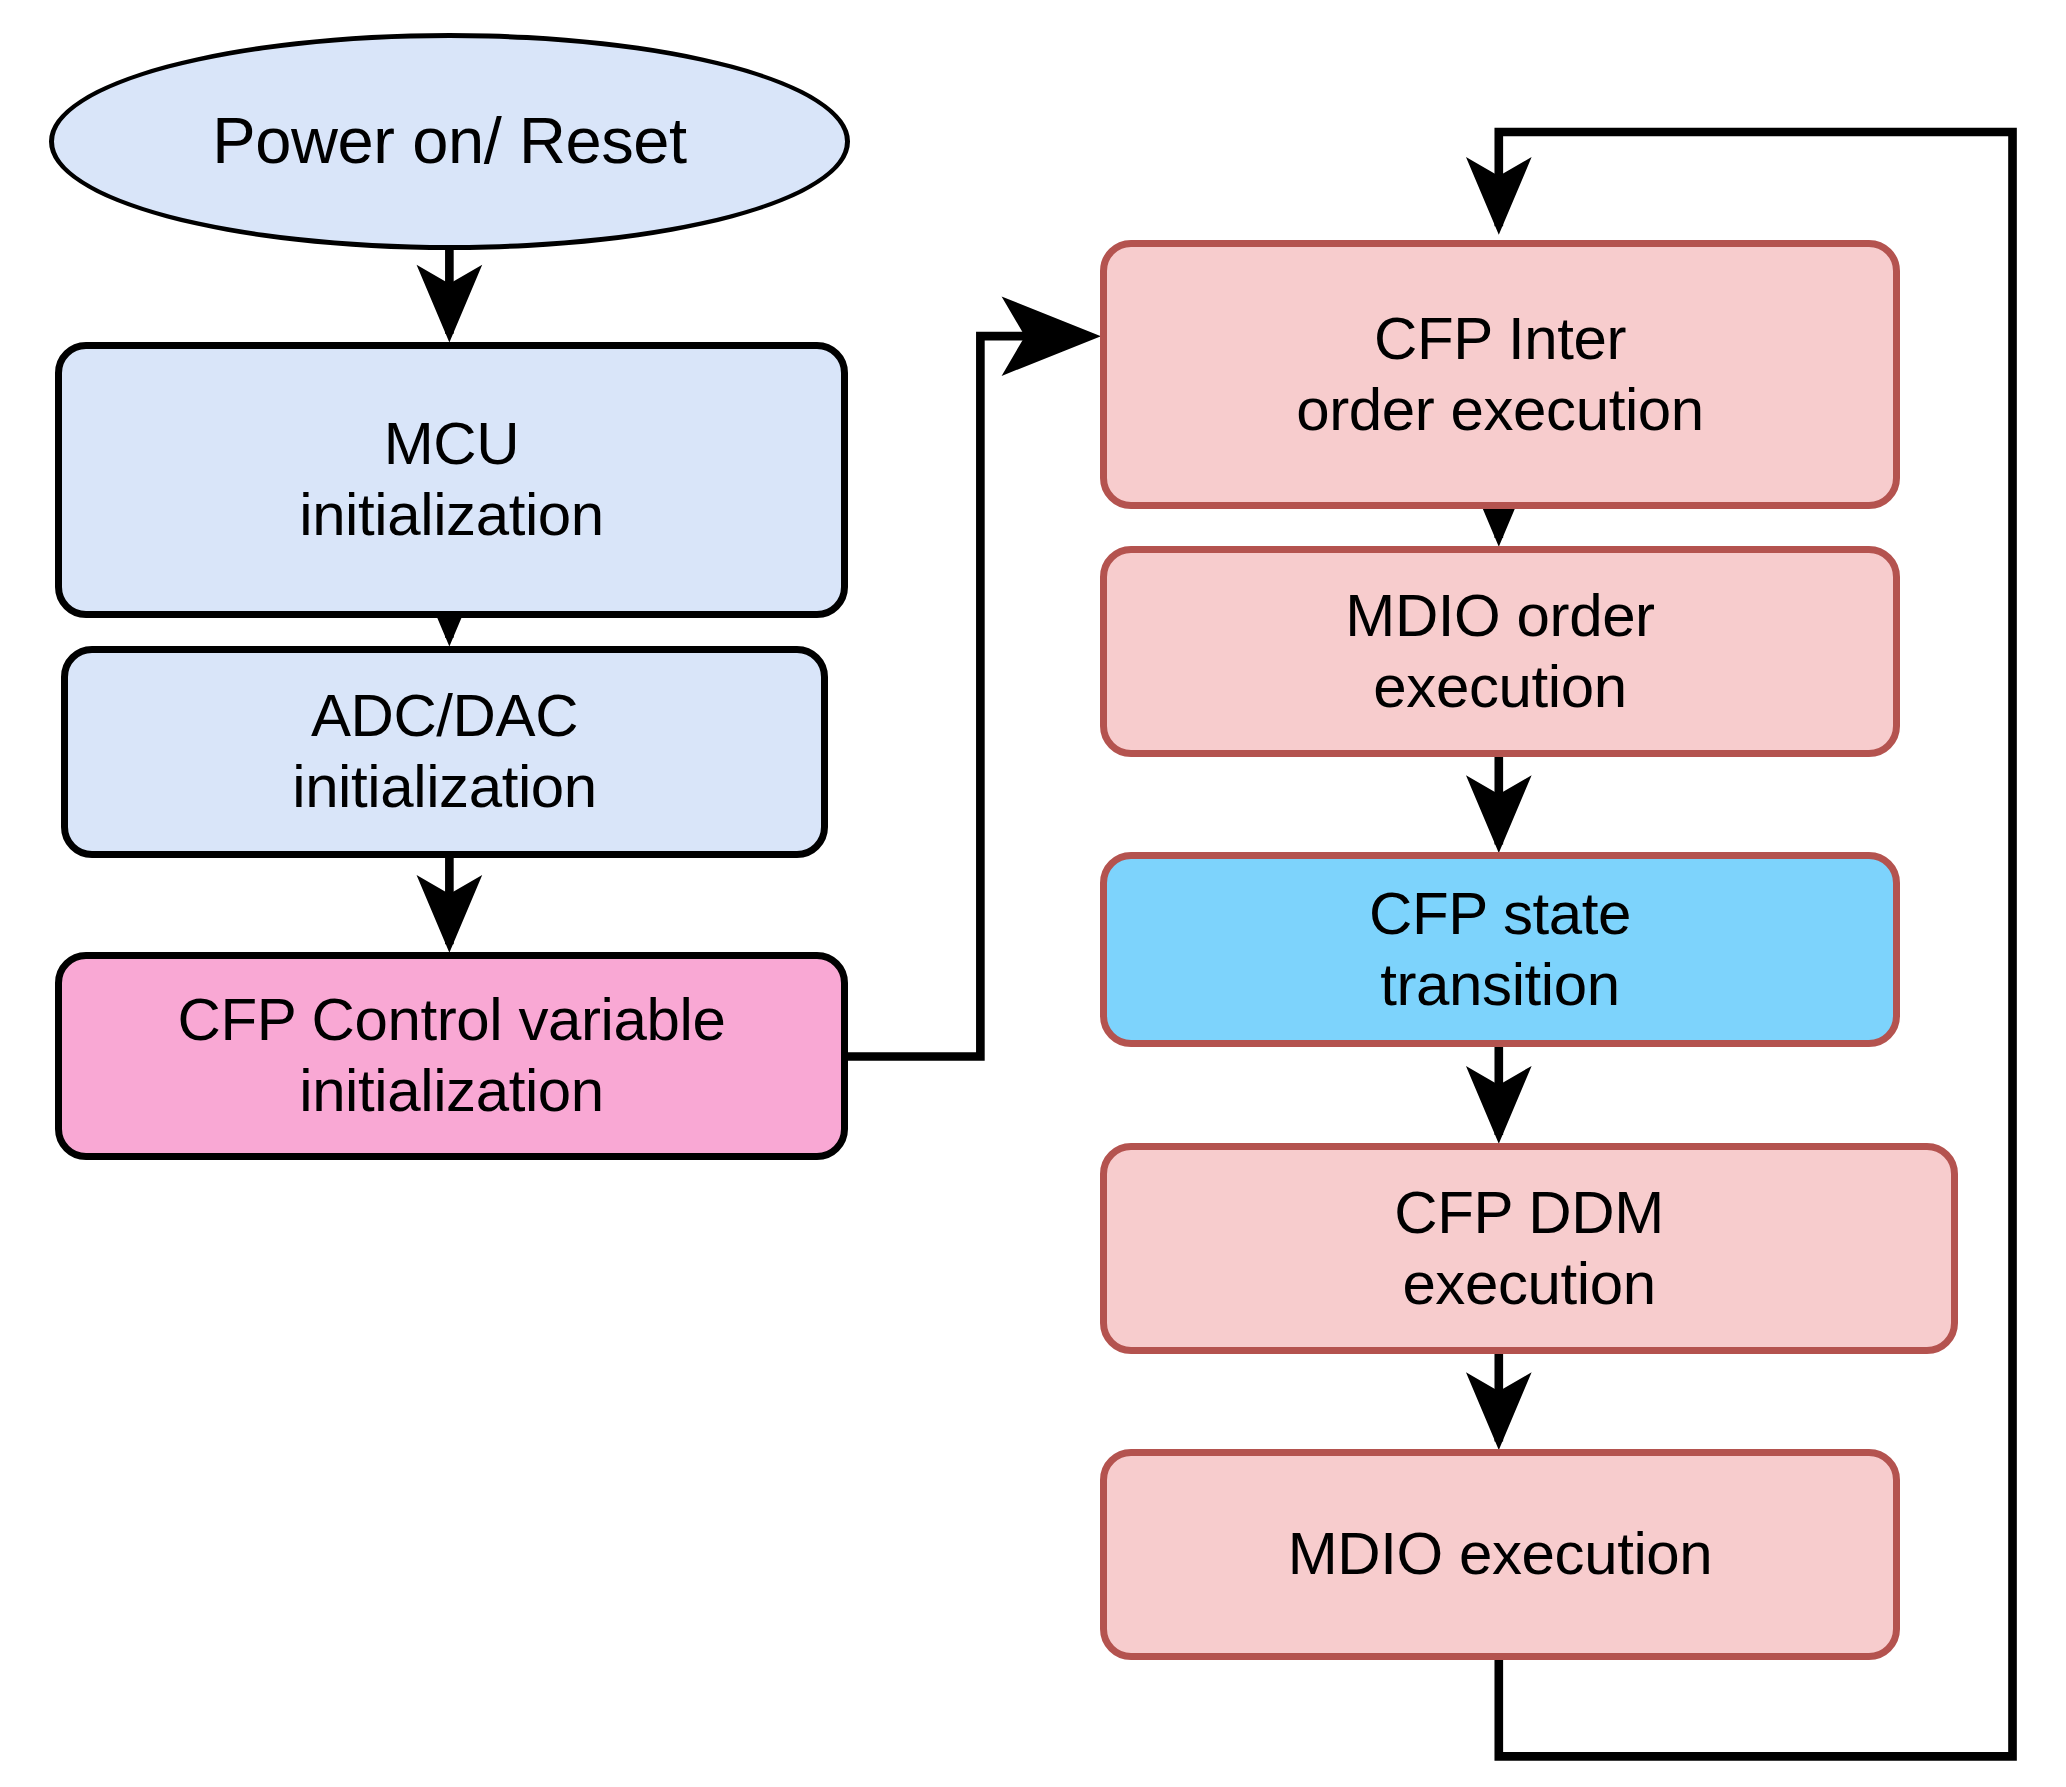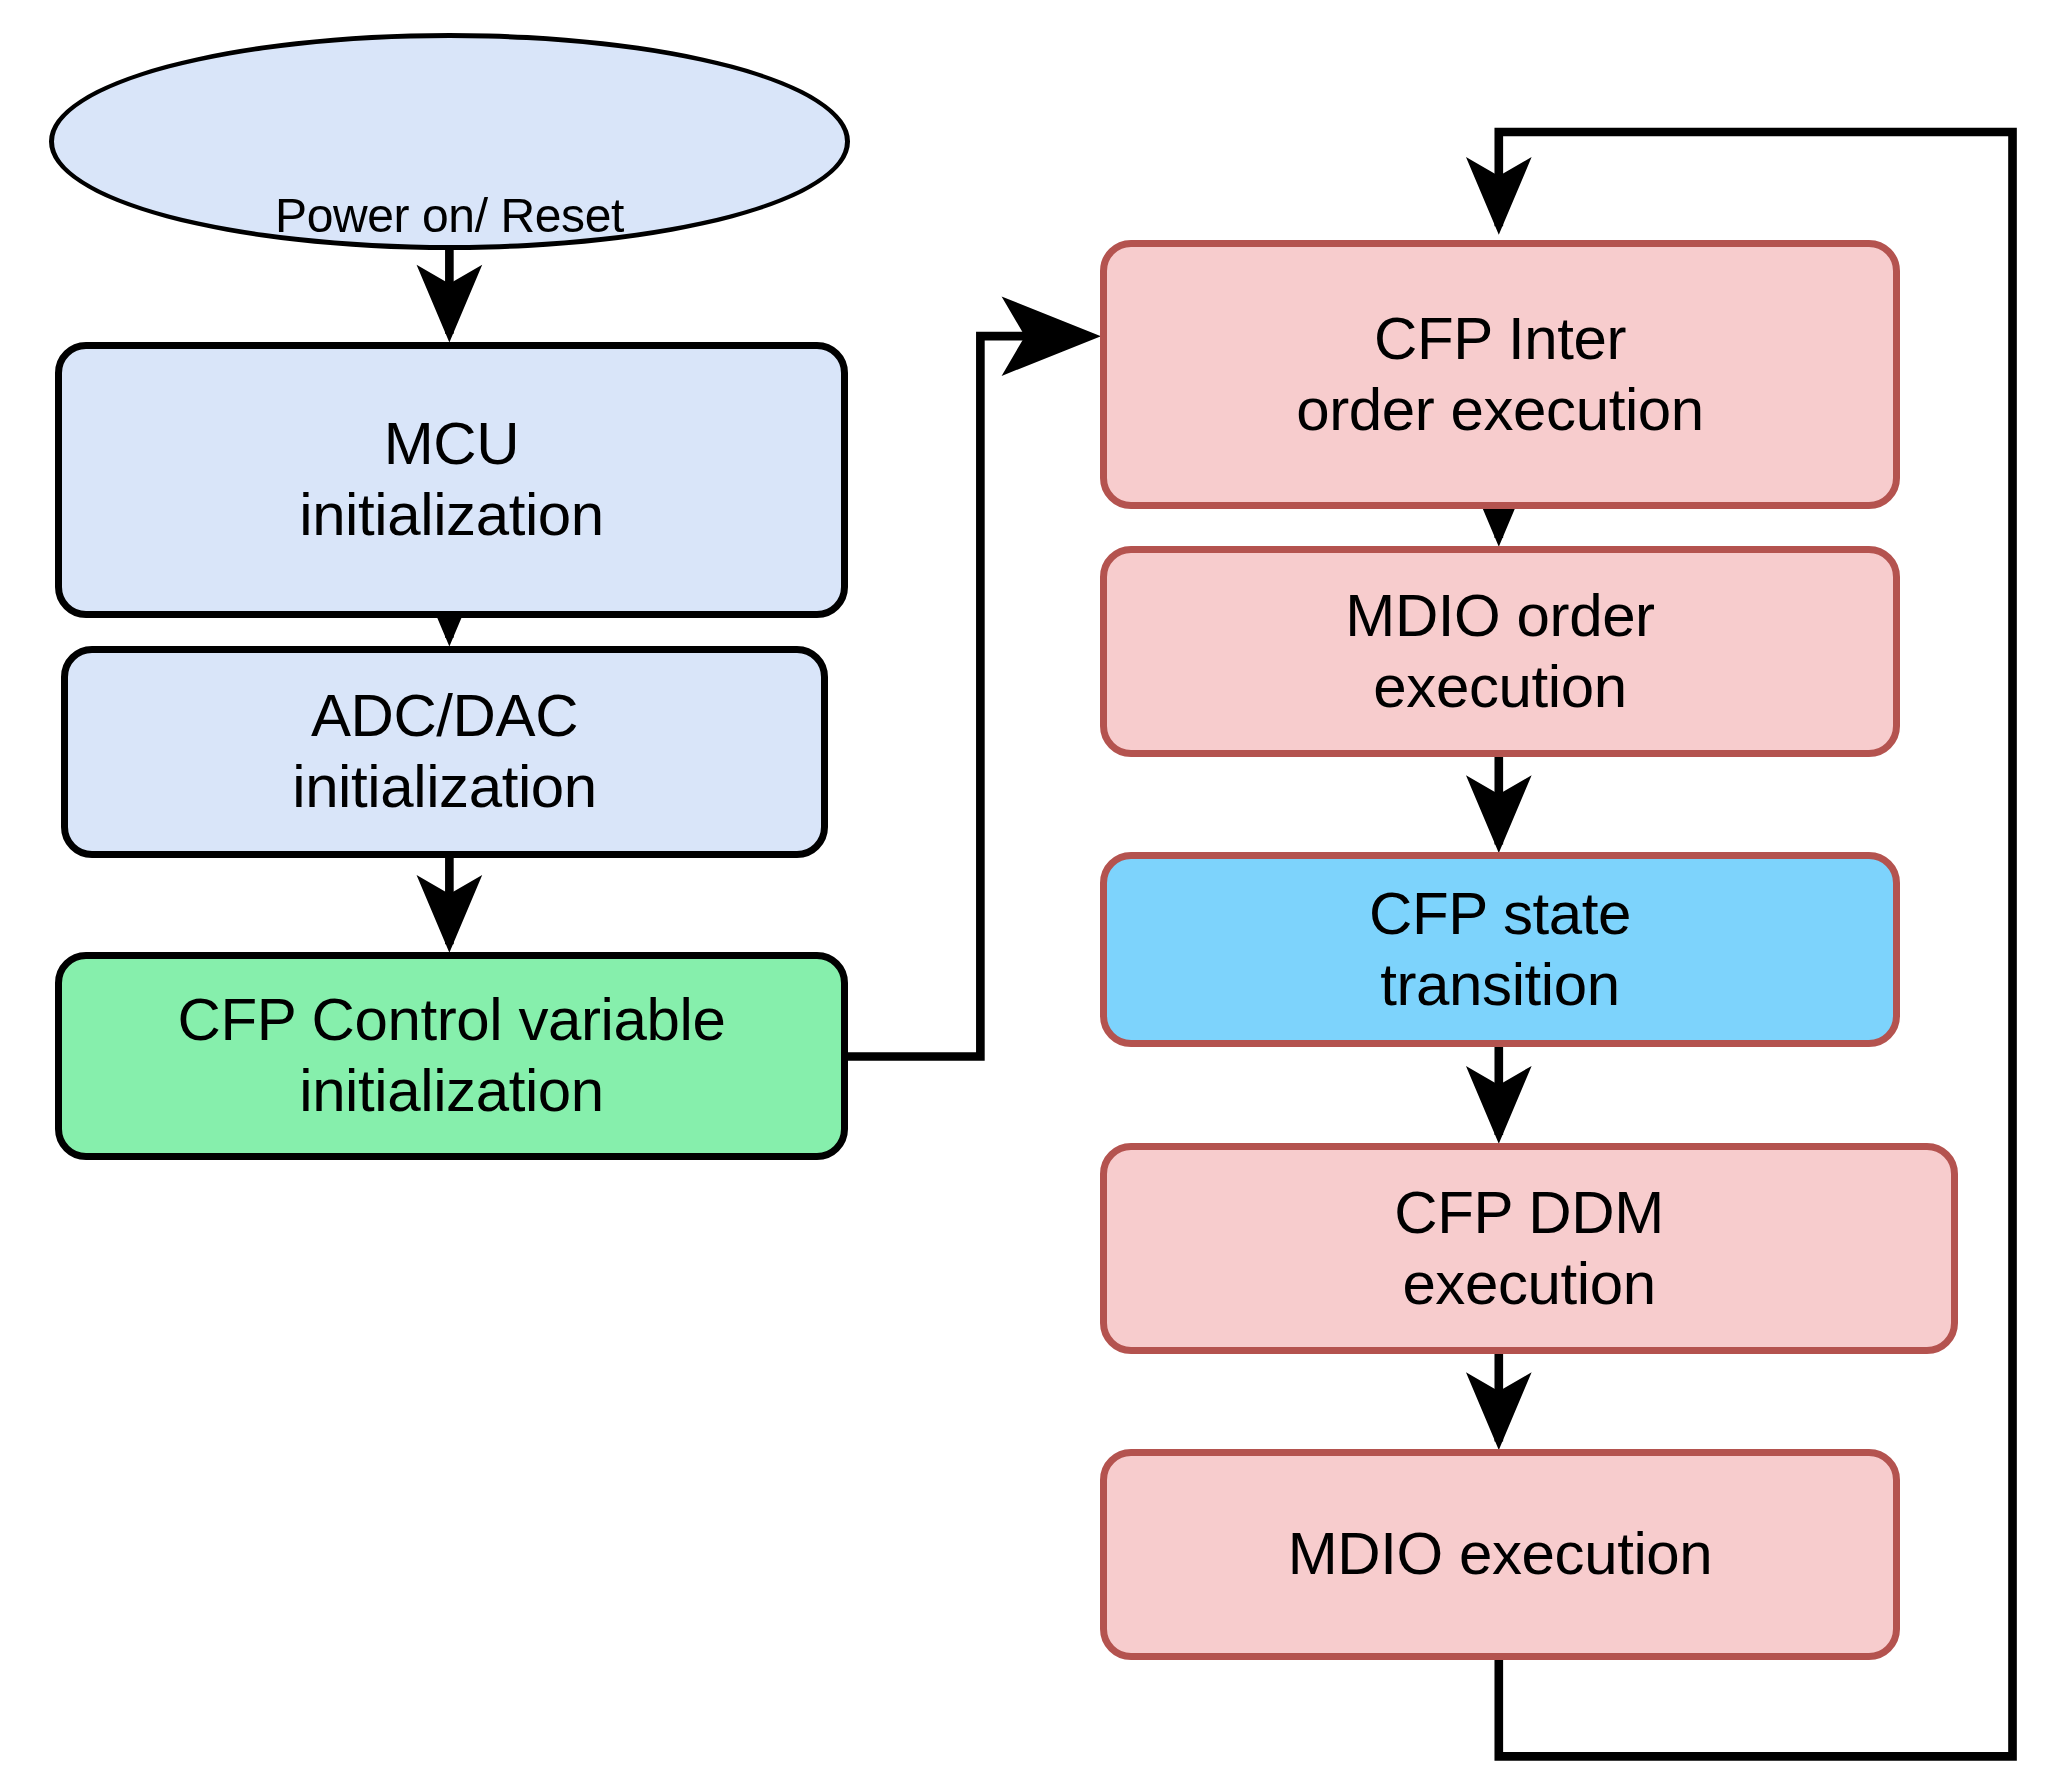--- a/index.html
+++ b/index.html
@@ -30,22 +30,21 @@
     justify-content: center;
     text-align: center;
     color: #000000;
     line-height: 1.18;
     white-space: pre-line;
     letter-spacing: -0.4px;
   }
   .node-ellipse {
     border-radius: 50%;
     border: 5.5px solid #000000;
-    font-size: 48px;
-    align-items: flex-end;
+    font-size: 65px;
   }
   .node-rect-blue {
     border-radius: 31px;
     border: 7px solid #000000;
     font-size: 60px;
   }
   .node-rect-pink {
     border-radius: 31px;
     border: 7px solid #b4534f;
     font-size: 60px;
@@ -110,21 +109,21 @@
   <div class="node node-rect-blue" style="left:55px; top:342px; width:793px; height:276px; background:#d9e5f9;">
     <span>MCU
 initialization</span>
   </div>
 
   <div class="node node-rect-blue" style="left:61px; top:646px; width:767px; height:212px; background:#d9e5f9;">
     <span>ADC/DAC
 initialization</span>
   </div>
 
-  <div class="node node-rect-blue" style="left:55px; top:952px; width:793px; height:208px; background:#86efac;">
+  <div class="node node-rect-blue" style="left:55px; top:952px; width:793px; height:208px; background:#f9a8d4;">
     <span>CFP Control variable
 initialization</span>
   </div>
 
   <div class="node node-rect-pink" style="left:1100px; top:240px; width:800px; height:269px; background:#f7cccd;">
     <span>CFP Inter
 order execution</span>
   </div>
 
   <div class="node node-rect-pink" style="left:1100px; top:546px; width:800px; height:211px; background:#f7cccd;">

